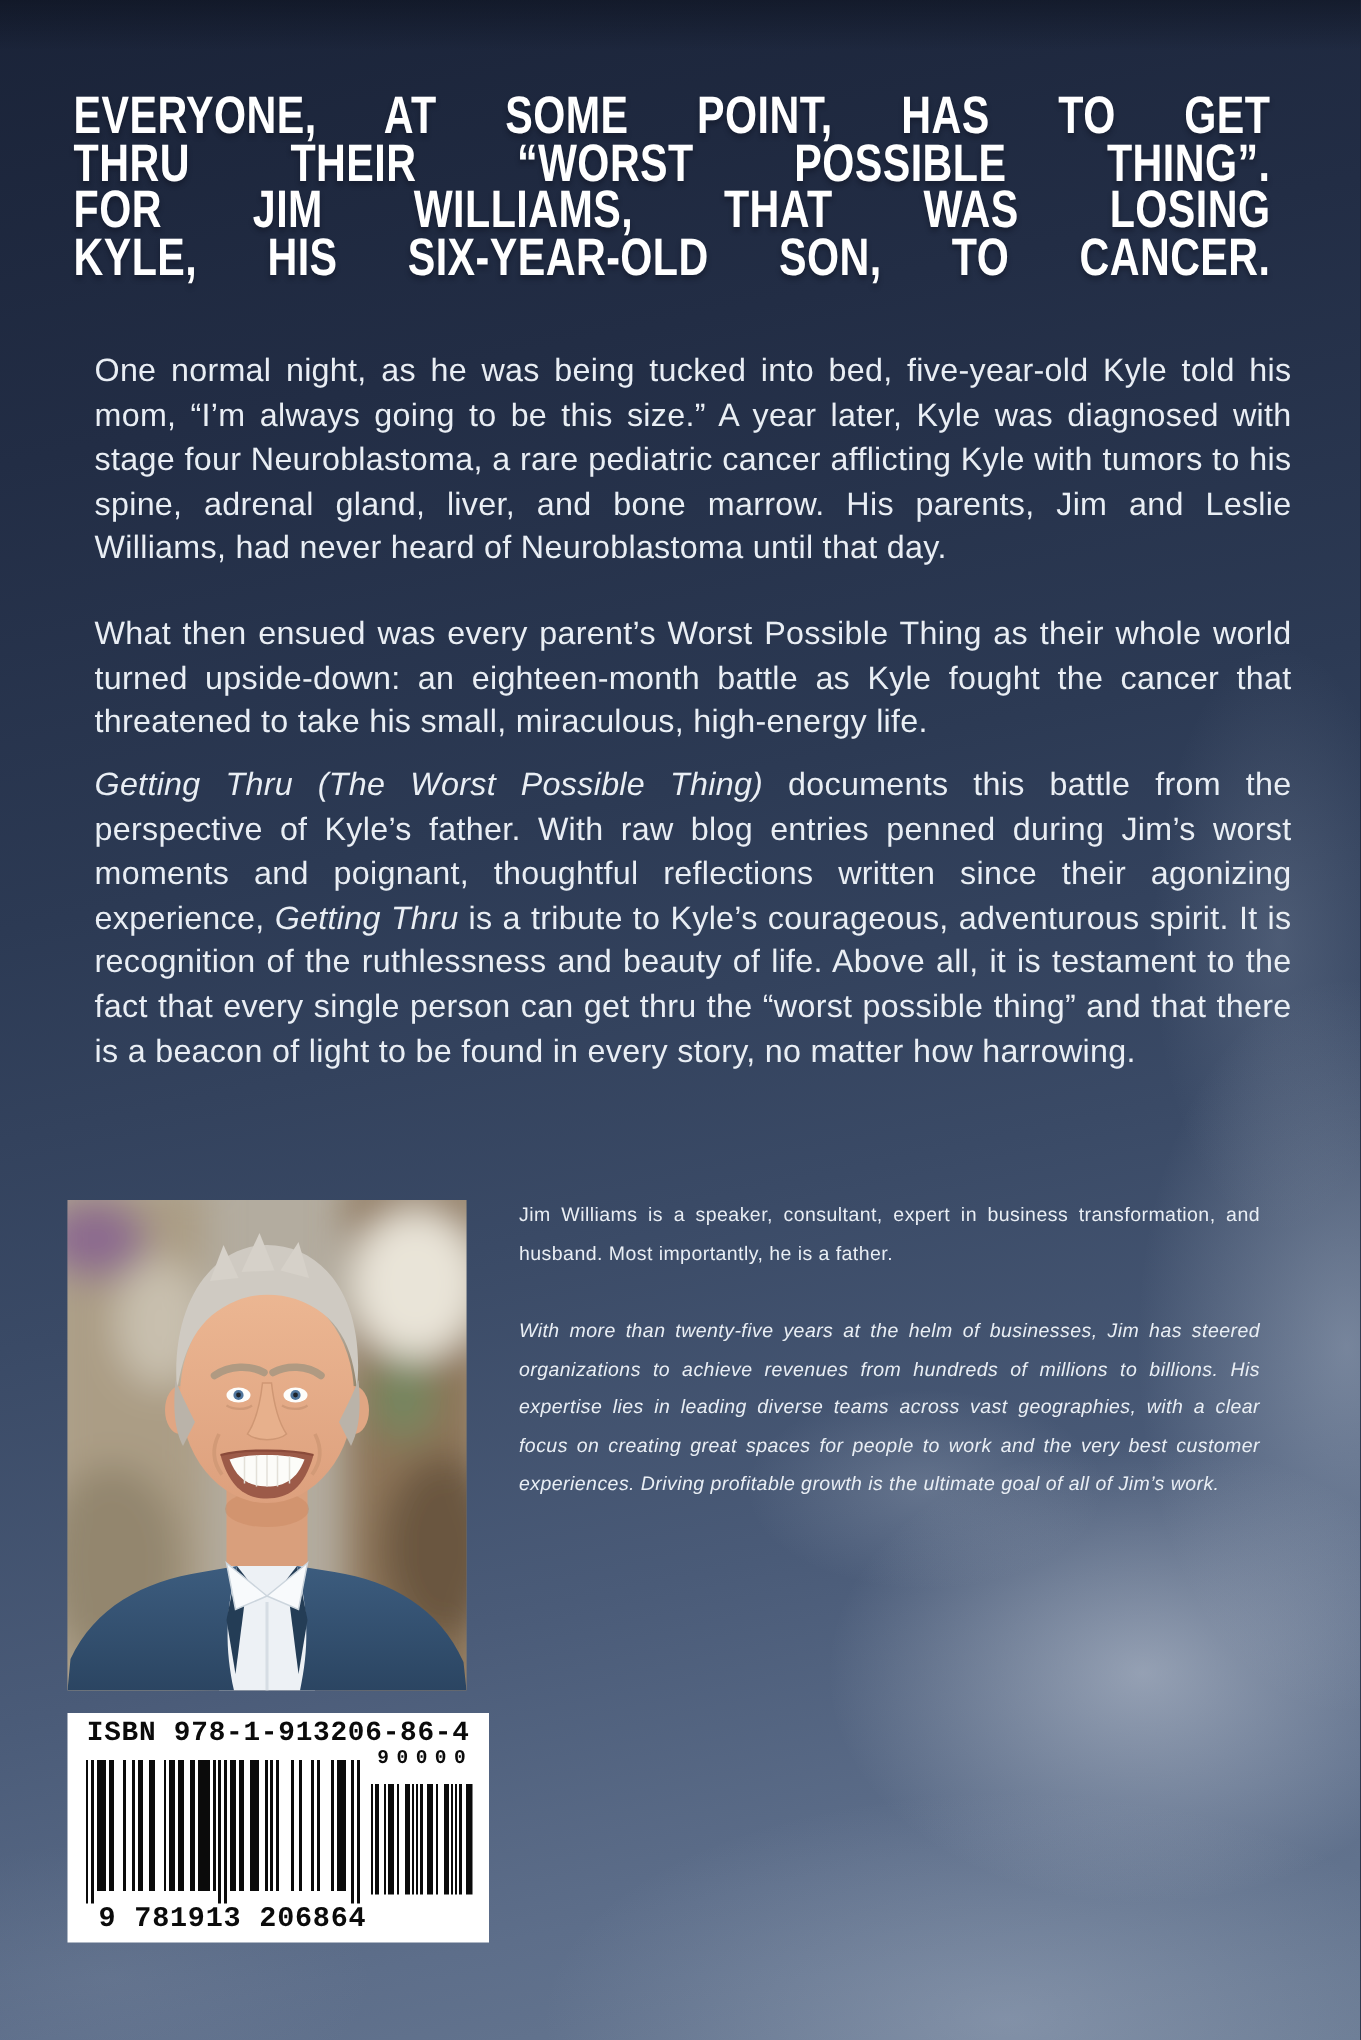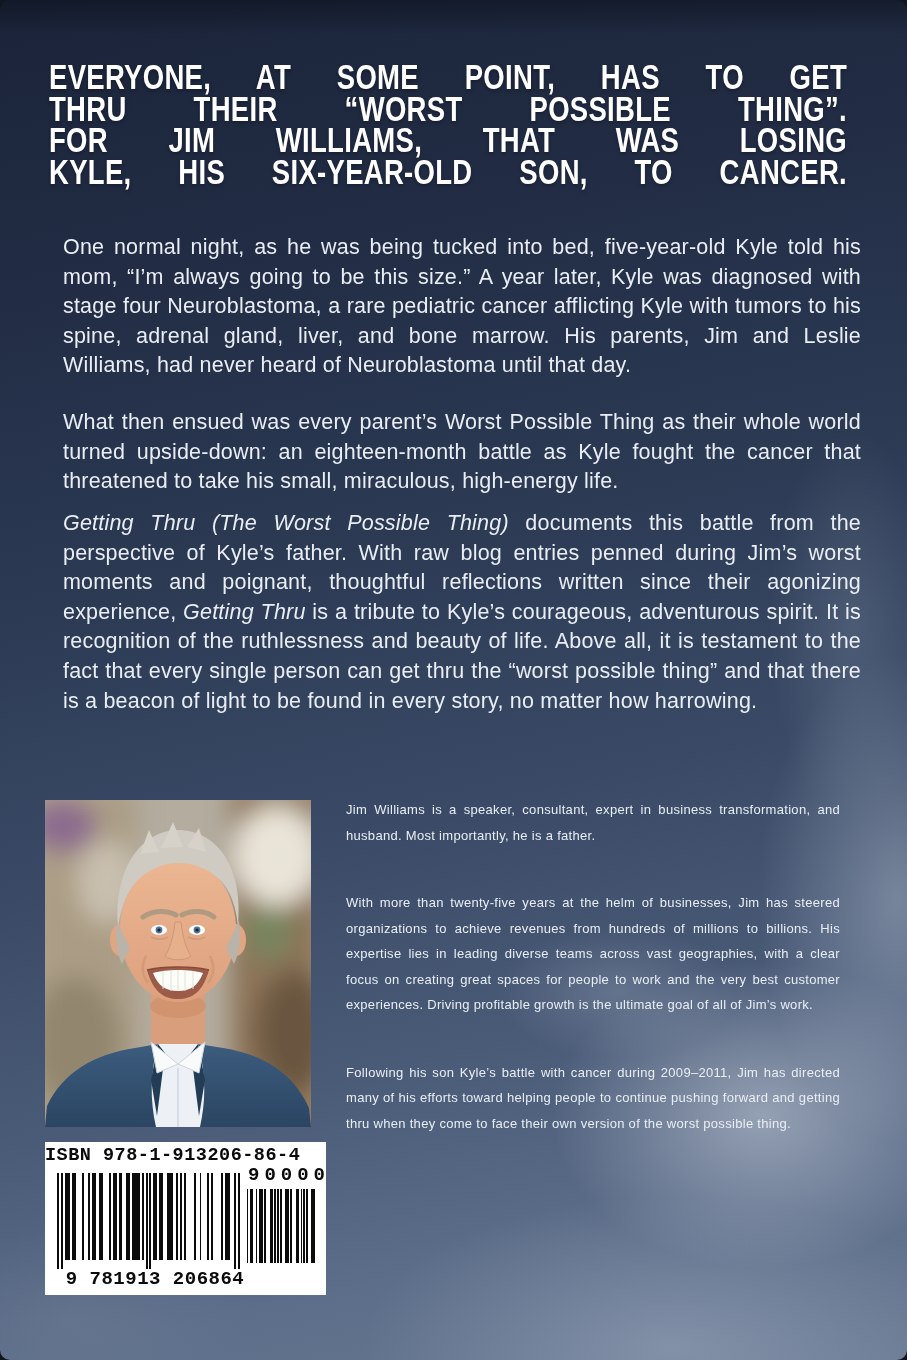--- a/index.html
+++ b/index.html
@@ -12,21 +12,20 @@
     background-color:#2c3a54;
     background-image:
       linear-gradient(180deg, rgba(8,12,22,0.45) 0%, rgba(8,12,22,0) 2.5%),
       radial-gradient(ellipse 300px 220px at 84% 82%, rgba(226,231,239,0.45), rgba(226,231,239,0) 70%),
       radial-gradient(ellipse 200px 350px at 99% 66%, rgba(210,219,231,0.35), rgba(210,219,231,0) 70%),
       radial-gradient(ellipse 430px 210px at 74% 99%, rgba(193,203,218,0.32), rgba(193,203,218,0) 72%),
       radial-gradient(ellipse 170px 95px at 68% 73%, rgba(200,209,222,0.22), rgba(200,209,222,0) 70%),
       radial-gradient(ellipse 120px 280px at 94% 46%, rgba(170,182,200,0.20), rgba(170,182,200,0) 70%),
       radial-gradient(ellipse 250px 130px at 8% 97%, rgba(140,153,174,0.18), rgba(140,153,174,0) 70%),
       linear-gradient(168deg, #1a2338 0%, #222d45 20%, #2c3a54 40%, #3a4a66 58%, #4a5b78 74%, #5d6e8a 88%, #687992 100%);
-    border-radius: 10px;
   }
 
   
   .headline{
     position:absolute;left:49px;top:62px;width:798px;
     transform:scaleY(1.28);transform-origin:50% 0;
   }
   .hl-line{
     font-size:27.5px;line-height:24.5px;font-weight:bold;
     letter-spacing:0.3px;color:#ffffff;
@@ -50,40 +49,40 @@
 
   
   .photo{position:absolute;left:45px;top:800px;width:266px;height:327px;}
   .photo svg{display:block;width:100%;height:100%;}
   .bio{
     position:absolute;left:346px;top:797px;width:494px;
     font-size:13px;line-height:25.5px;letter-spacing:0.3px;
     text-align:justify;color:#e9eef4;
   }
   .bio p{margin:0;}
-  .bio p + p{margin-top:42px;}
+  .bio p + p{margin-top:26px;font-style:italic;}
 
   
   .barcode{
     position:absolute;left:45px;top:1142px;width:281px;height:153px;
     background:#ffffff;color:#0b0b0b;
     font-family:"Liberation Mono",monospace;font-weight:bold;
   }
   .isbn-label{
     position:absolute;top:3px;left:0;width:100%;
-    text-align:left;font-size:18.5px;letter-spacing:0.5px;
+    text-align:center;font-size:18.5px;letter-spacing:0.5px;
   }
   .bc-main{position:absolute;left:12px;top:31px;width:183px;height:96px;}
   .bc-digits{
     position:absolute;left:12px;top:126px;width:196px;
     text-align:center;font-size:19px;letter-spacing:0.5px;
   }
   .bc-addon-num{
     position:absolute;left:198px;top:22px;width:76px;
-    font-size:19px;letter-spacing:5px;text-indent:5px;
+    text-align:center;font-size:13px;letter-spacing:5px;text-indent:5px;
   }
   .bc-addon{position:absolute;left:202px;top:47px;width:68px;height:74px;}
 </style>
 </head>
 <body>
 
 <div class="page">
 
   <header class="headline">
     <div class="hl-line">EVERYONE, AT SOME POINT, HAS TO GET</div>
@@ -168,21 +167,20 @@
       <path d="M102 170 C117 166 149 166 164 170 C158 192 147 199 133 199 C119 199 108 192 102 170 Z" fill="#9c5a48"></path>
       <path d="M108 173 C121 169 145 169 158 173 C153 186 145 191 133 191 C121 191 113 186 108 173 Z" fill="#fcfcf9"></path>
       <path d="M118 171 L118 189 M126 170 L126 191 M133 170 L133 191 M140 170 L140 191 M148 171 L148 189" stroke="#e3e0d8" stroke-width="1"></path>
       <path d="M102 170 C117 166 149 166 164 170" stroke="#8a4a3a" stroke-width="1.5" fill="none"></path>
     </svg>
   </div>
 
   <div class="bio">
     <p>Jim Williams is a speaker, consultant, expert in business transformation, and husband. Most importantly, he is a father.</p>
     <p>With more than twenty-five years at the helm of businesses, Jim has steered organizations to achieve revenues from hundreds of millions to billions. His expertise lies in leading diverse teams across vast geographies, with a clear focus on creating great spaces for people to work and the very best customer experiences. Driving profitable growth is the ultimate goal of all of Jim’s work.</p>
-    <p>Following his son Kyle’s battle with cancer during 2009–2011, Jim has directed many of his efforts toward helping people to continue pushing forward and getting thru when they come to face their own version of the worst possible thing.</p>
   </div>
 
   <div class="barcode">
     <div class="isbn-label">ISBN 978-1-913206-86-4</div>
     <svg id="bc-main" class="bc-main" viewBox="0 0 95 100" preserveAspectRatio="none" shape-rendering="crispEdges">
         <rect x="0" y="0" width="1" height="100" fill="#0b0b0b"></rect>
         <rect x="2" y="0" width="1" height="100" fill="#0b0b0b"></rect>
         <rect x="4" y="0" width="3" height="91" fill="#0b0b0b"></rect>
         <rect x="8" y="0" width="2" height="91" fill="#0b0b0b"></rect>
         <rect x="13" y="0" width="1" height="91" fill="#0b0b0b"></rect>

